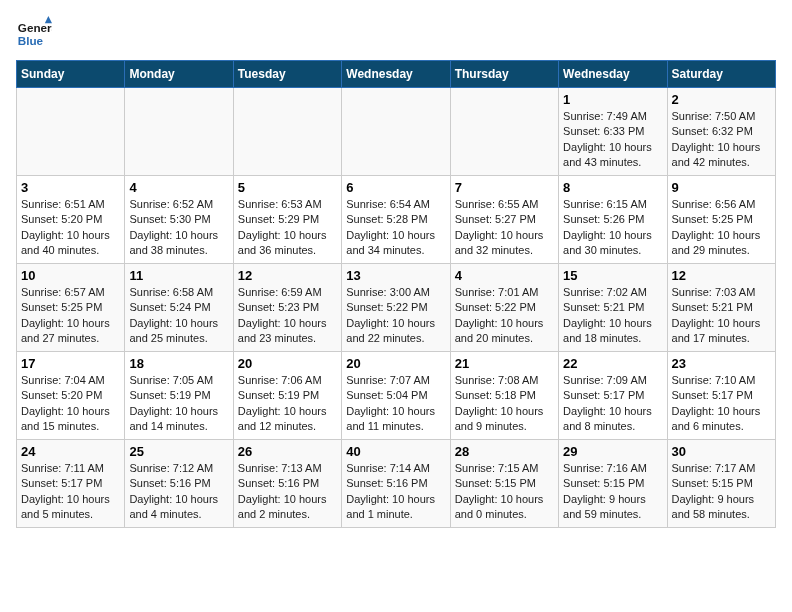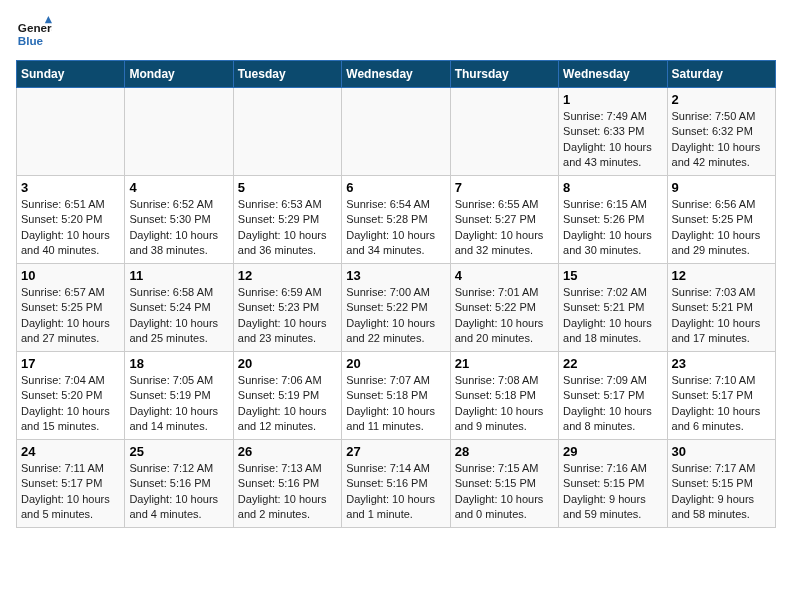--- a/index.html
+++ b/index.html
@@ -185,21 +185,21 @@
 Daylight: 10 hours and 25 minutes.</div>
         </td>
         <td>
           <div class="day-number">12</div>
           <div class="day-info">Sunrise: 6:59 AM
 Sunset: 5:23 PM
 Daylight: 10 hours and 23 minutes.</div>
         </td>
         <td>
           <div class="day-number">13</div>
-          <div class="day-info">Sunrise: 7:00 AM
+          <div class="day-info">Sunrise: 3:00 AM
 Sunset: 5:22 PM
 Daylight: 10 hours and 22 minutes.</div>
         </td>
         <td>
           <div class="day-number">4</div>
           <div class="day-info">Sunrise: 7:01 AM
 Sunset: 5:22 PM
 Daylight: 10 hours and 20 minutes.</div>
         </td>
         <td>
@@ -230,21 +230,21 @@
         </td>
         <td>
           <div class="day-number">20</div>
           <div class="day-info">Sunrise: 7:06 AM
 Sunset: 5:19 PM
 Daylight: 10 hours and 12 minutes.</div>
         </td>
         <td>
           <div class="day-number">20</div>
           <div class="day-info">Sunrise: 7:07 AM
-Sunset: 5:18 PM
+Sunset: 5:04 PM
 Daylight: 10 hours and 11 minutes.</div>
         </td>
         <td>
           <div class="day-number">21</div>
           <div class="day-info">Sunrise: 7:08 AM
 Sunset: 5:18 PM
 Daylight: 10 hours and 9 minutes.</div>
         </td>
         <td>
           <div class="day-number">22</div>
@@ -272,21 +272,21 @@
 Sunset: 5:16 PM
 Daylight: 10 hours and 4 minutes.</div>
         </td>
         <td>
           <div class="day-number">26</div>
           <div class="day-info">Sunrise: 7:13 AM
 Sunset: 5:16 PM
 Daylight: 10 hours and 2 minutes.</div>
         </td>
         <td>
-          <div class="day-number">27</div>
+          <div class="day-number">40</div>
           <div class="day-info">Sunrise: 7:14 AM
 Sunset: 5:16 PM
 Daylight: 10 hours and 1 minute.</div>
         </td>
         <td>
           <div class="day-number">28</div>
           <div class="day-info">Sunrise: 7:15 AM
 Sunset: 5:15 PM
 Daylight: 10 hours and 0 minutes.</div>
         </td>

